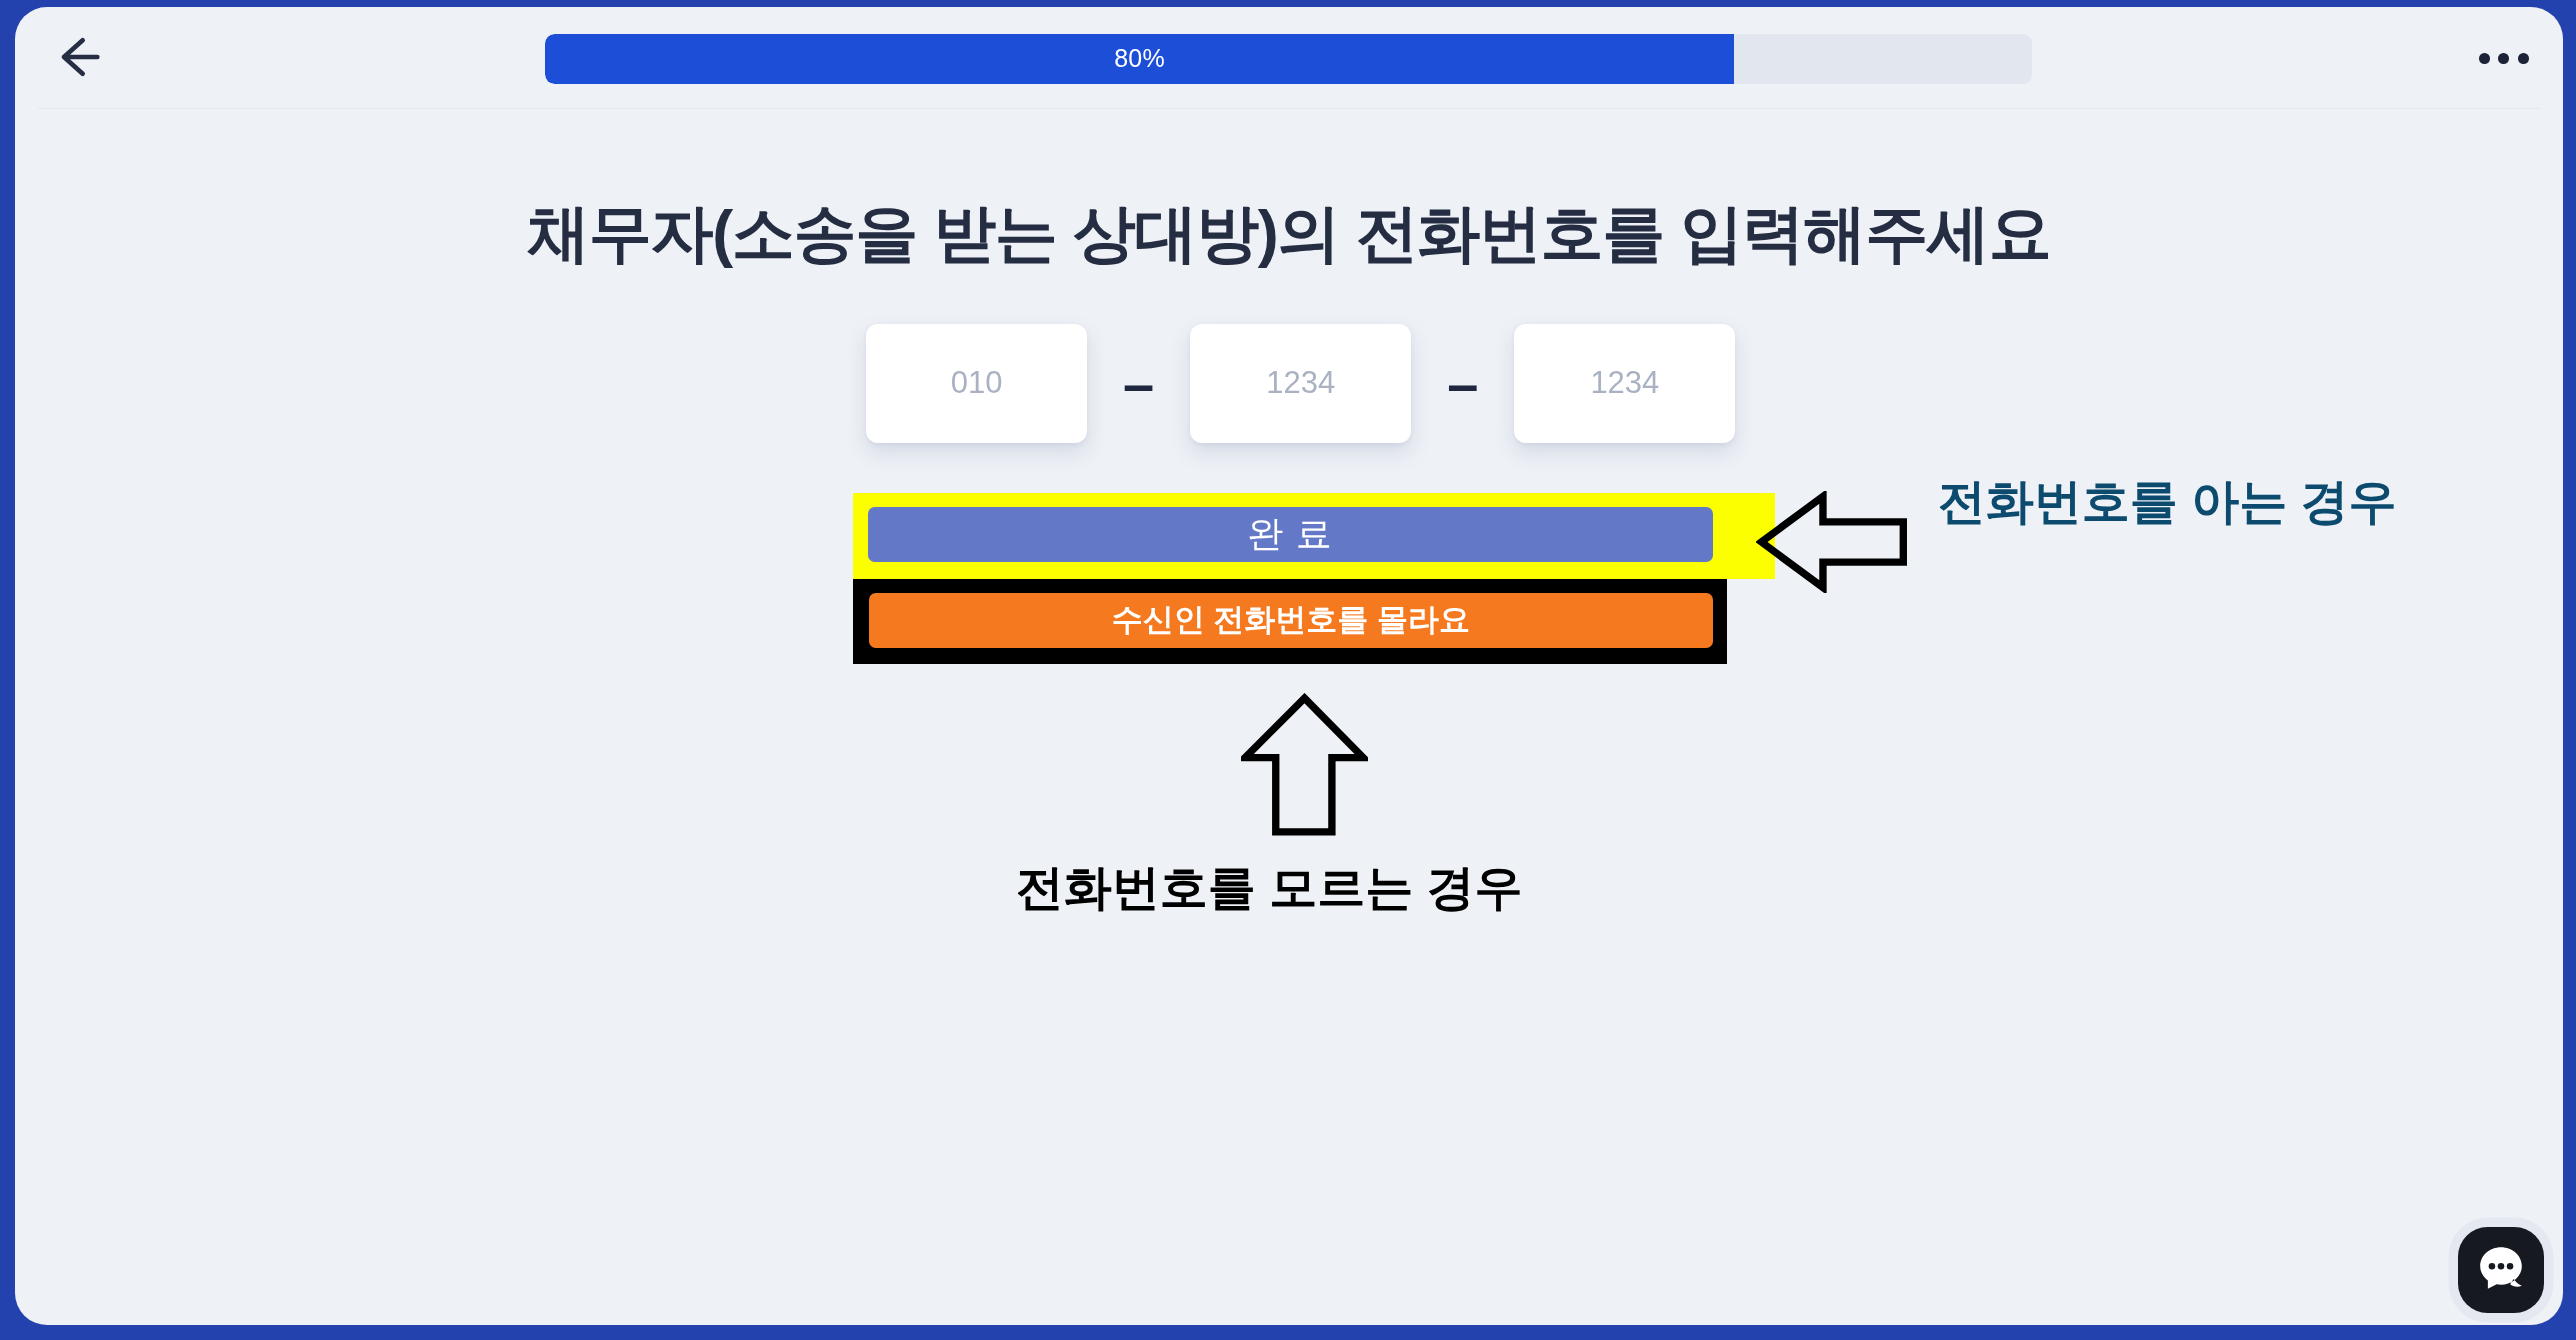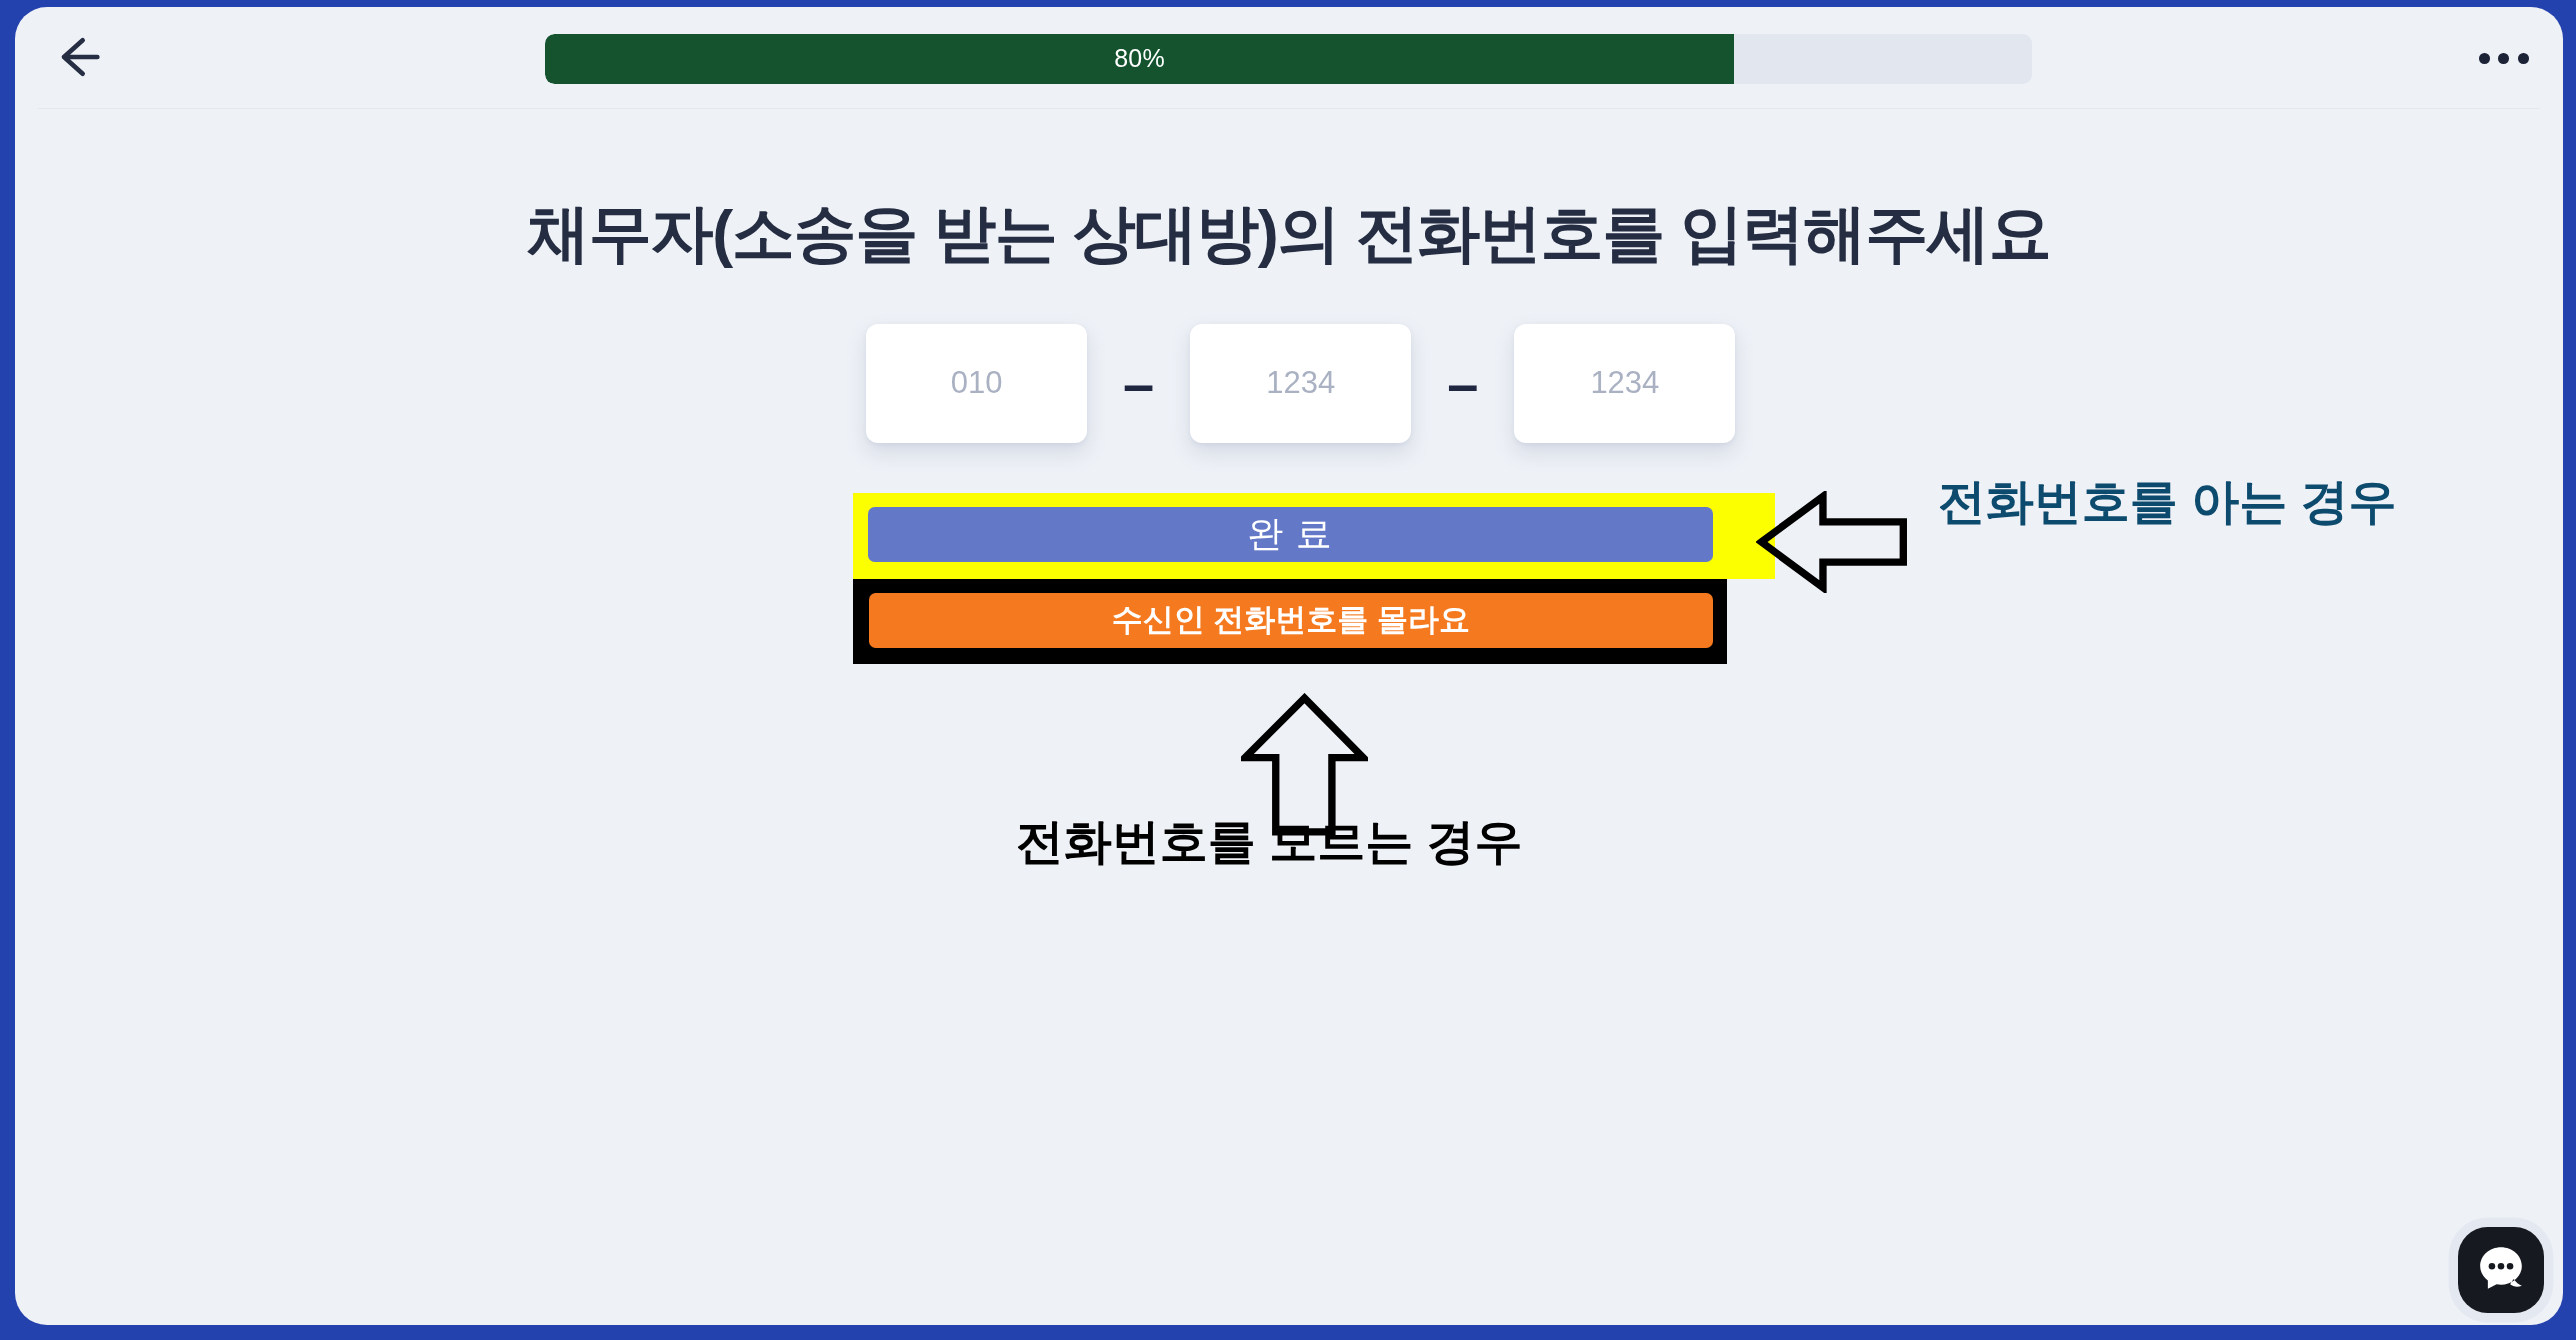--- a/index.html
+++ b/index.html
@@ -46,21 +46,21 @@
     left: 530px;
     top: 27px;
     width: 1487px;
     height: 50px;
     background: #e2e6ee;
     border-radius: 9.4px;
     overflow: hidden;
   }
   .progress-fill {
     height: 100%;
-    background: #14532d;
+    background: #1d4ed8;
     border-radius: 9.4px 0 0 9.4px;
     display: flex;
     align-items: center;
     justify-content: center;
   }
   .progress-label {
     color: #ffffff;
     font-size: 25px;
     font-weight: 400;
     letter-spacing: 0.3px;
@@ -208,21 +208,21 @@
     top: 462px;
     font-size: 48px;
     font-weight: 800;
     color: #0c4a6e;
     line-height: 65px;
     white-space: nowrap;
   }
   .annot-unknown-text {
     position: absolute;
     left: 1001px;
-    top: 801px;
+    top: 847px;
     font-size: 48px;
     font-weight: 800;
     color: #000000;
     line-height: 68px;
     white-space: nowrap;
     text-align: center;
   }
   
   .chat-btn {
     position: absolute;

